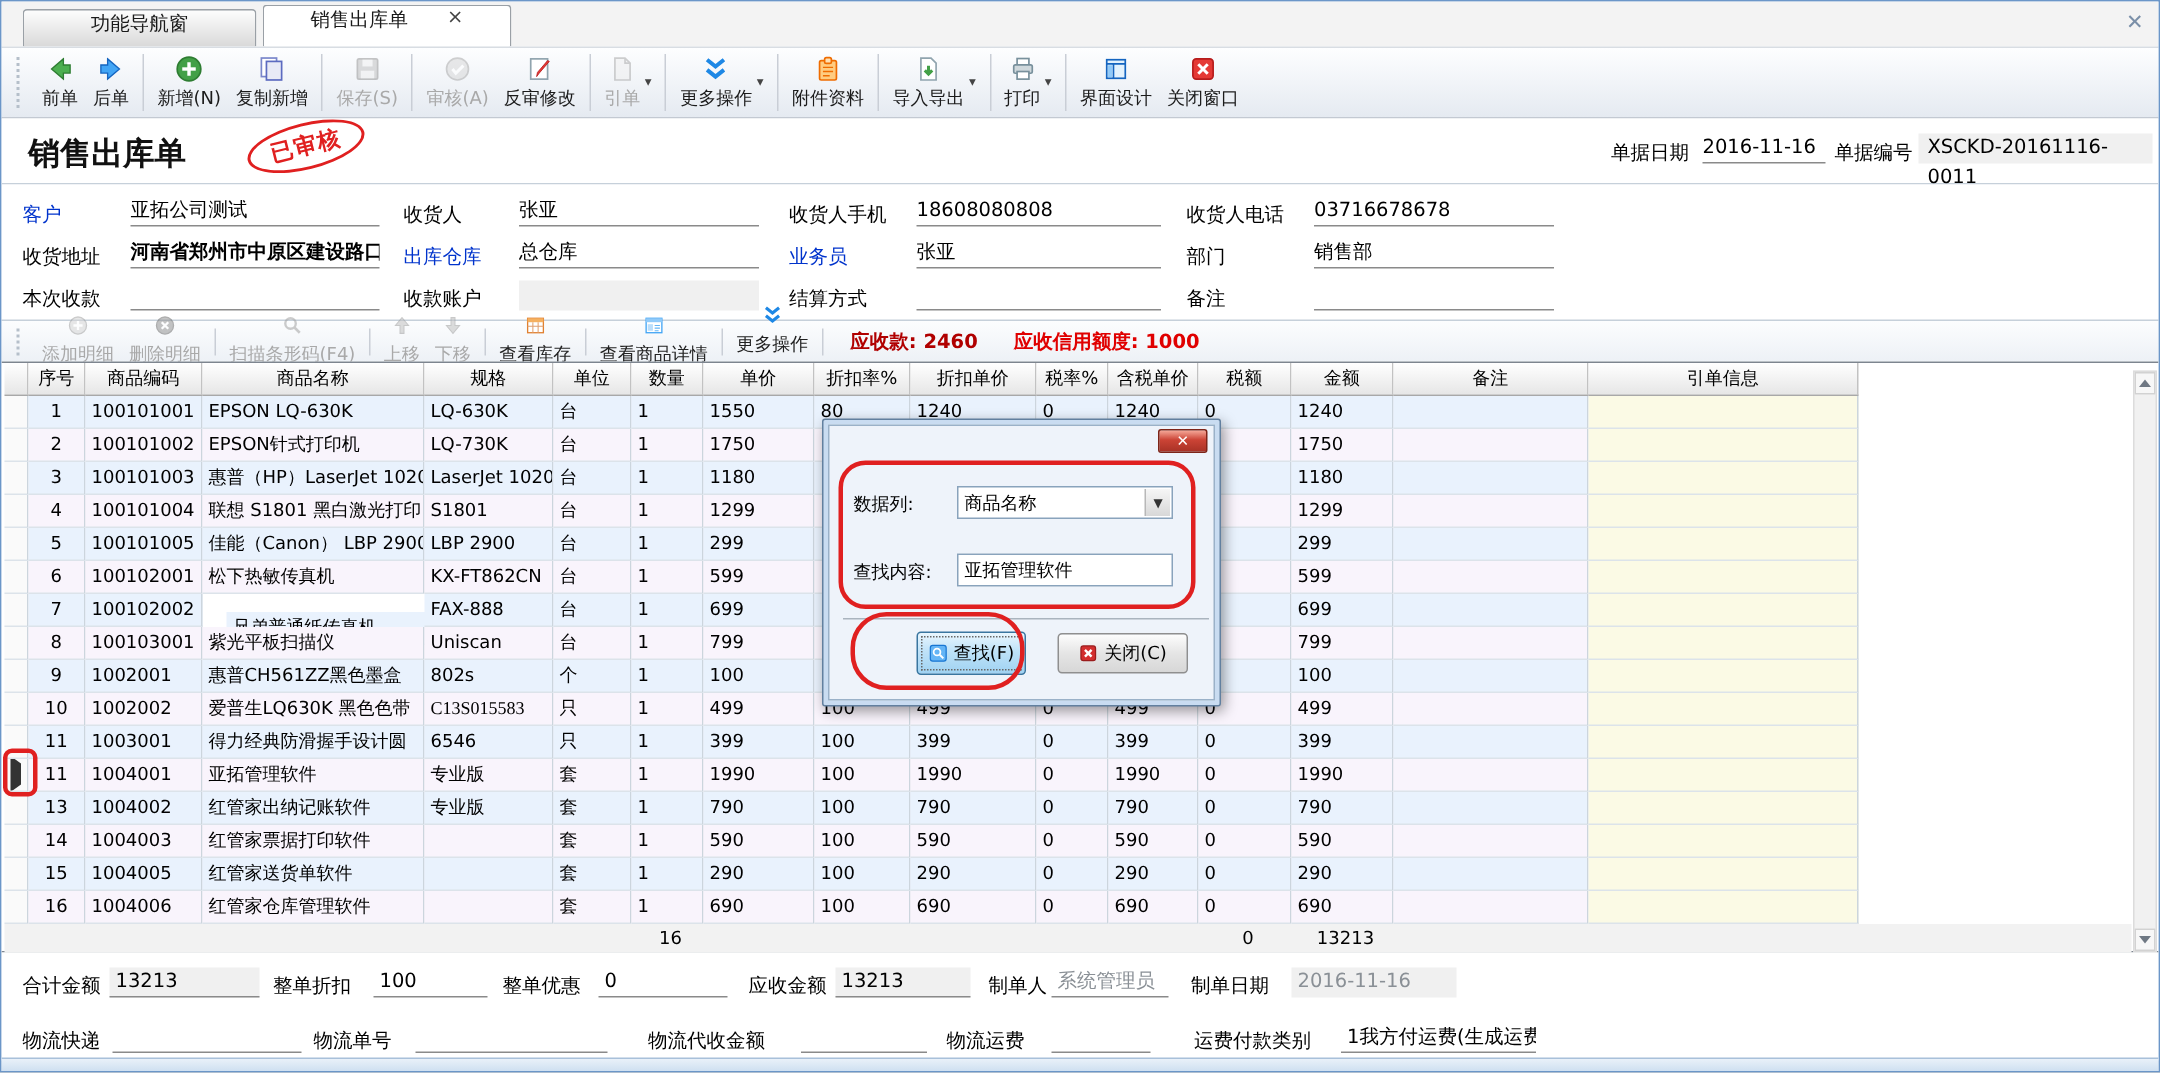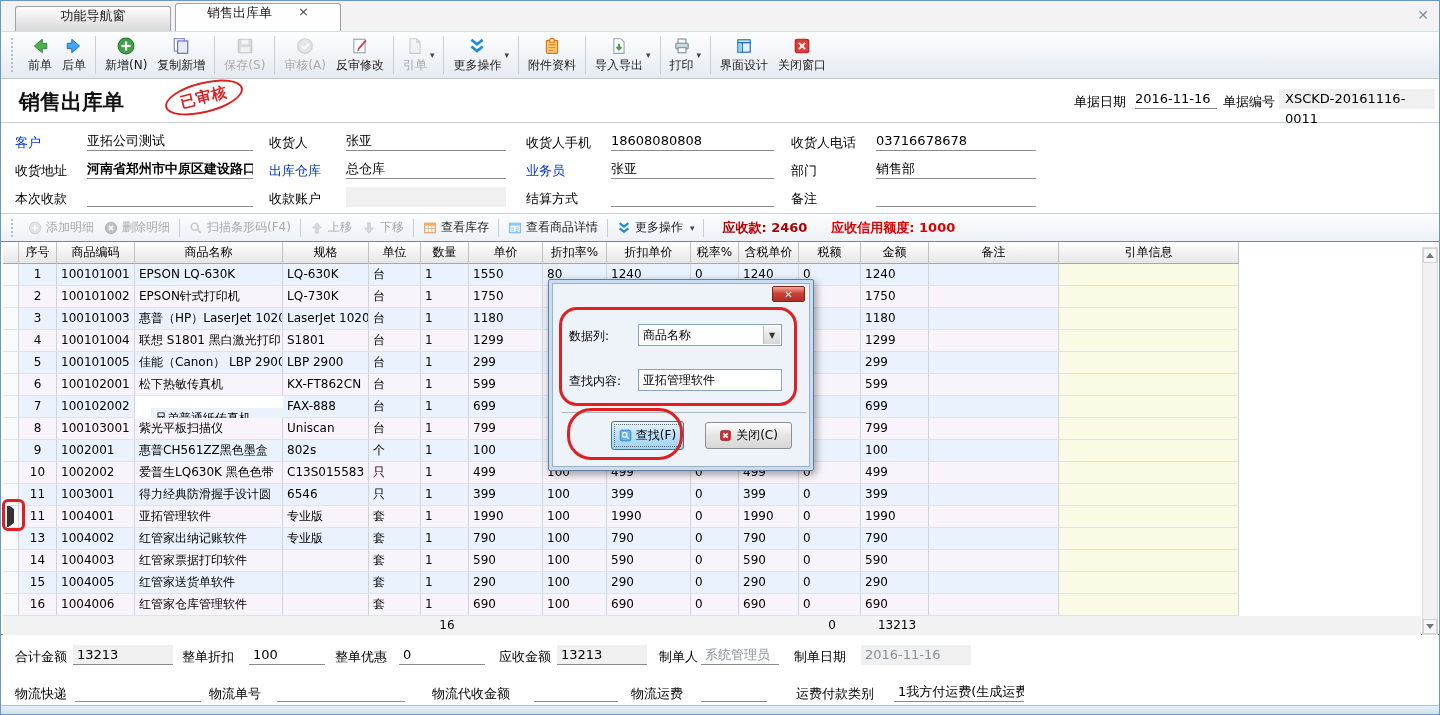--- a/index.html
+++ b/index.html
@@ -41,21 +41,21 @@
   .flabel{position:absolute;font-size:13px;color:#000;white-space:nowrap;}
   .flabel.blue{color:#0033cc;}
   .fvalue{position:absolute;font-size:13px;height:20px;line-height:19px;white-space:nowrap;overflow:hidden;}
   .u-line{border-bottom:1px solid #8a8a8a;}
   .g-fill{background:#f0f0f0;}
   .g-text{color:#8a9096;}
   
   .detailbar{position:absolute;left:0;top:212px;width:100%;height:28px;
     background:linear-gradient(#fcfdfe,#edf1f6);border-top:1px solid #c6d0da;
     display:flex;align-items:center;padding-left:10px;font-size:12px;}
-  .ditem{display:flex;align-items:center;gap:4px;padding:0 5px;}
+  .ditem{display:flex;align-items:center;gap:4px;padding:0 5px;flex-direction:column;}
   .ditem .icon{width:14px;height:14px;}
   .ditem .lbl{color:#222;white-space:nowrap;}
   .ditem.disabled .lbl{color:#a9a9a9;}
   .ditem.disabled .icon{filter:grayscale(1);opacity:.55;}
   .red1{color:#b00000;font-weight:bold;font-size:13px;margin-left:14px;white-space:nowrap;}
   .red2{color:#e00000;font-weight:bold;font-size:13px;margin-left:24px;white-space:nowrap;}
   
   .tablewrap{position:absolute;left:0;top:240px;width:100%;height:394px;border-top:1px solid #7d858f;
     border-bottom:1px solid #7d858f;font-size:12px;background:#fff;}
   .th{position:absolute;top:0;height:22px;background:linear-gradient(#ffffff,#e6e6e6);
@@ -598,21 +598,21 @@
         <div class="td" style="left: 798px; width: 62px;">0</div>
         <div class="td" style="left: 860px; width: 68px;">100</div>
         <div class="td" style="left: 928px; width: 130px;"></div>
         <div class="td ref" style="left: 1058px; width: 180px;"></div>
       </div>
       <div class="trow even" style="left: 0px; top: 220px; width: 1238px;">
         <div class="td ind center" style="left: 2px; width: 16px;"></div>
         <div class="td center" style="left: 18px; width: 38px;">10</div>
         <div class="td" style="left: 56px; width: 78px;">1002002</div>
         <div class="td" style="left: 134px; width: 148px;">爱普生LQ630K 黑色色带</div>
-        <div class="td" style="left: 282px; width: 86px;">C13S015583</div>
+        <div class="td" style="left: 282px; width: 86px; font-family: Liberation Serif, serif;">C13S015583</div>
         <div class="td" style="left: 368px; width: 52px;">只</div>
         <div class="td" style="left: 420px; width: 48px;">1</div>
         <div class="td" style="left: 468px; width: 74px;">499</div>
         <div class="td" style="left: 542px; width: 64px;">100</div>
         <div class="td" style="left: 606px; width: 84px;">499</div>
         <div class="td" style="left: 690px; width: 48px;">0</div>
         <div class="td" style="left: 738px; width: 60px;">499</div>
         <div class="td" style="left: 798px; width: 62px;">0</div>
         <div class="td" style="left: 860px; width: 68px;">499</div>
         <div class="td" style="left: 928px; width: 130px;"></div>

